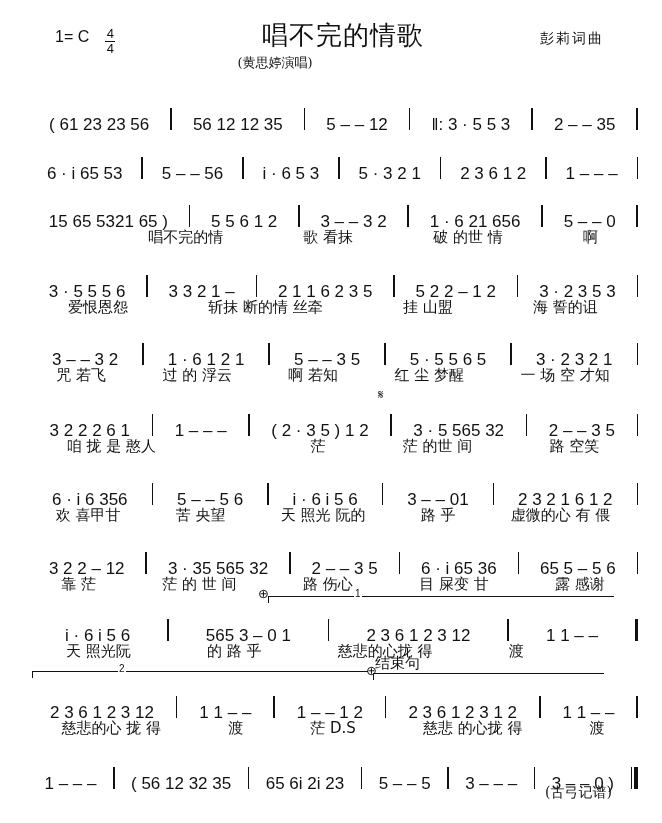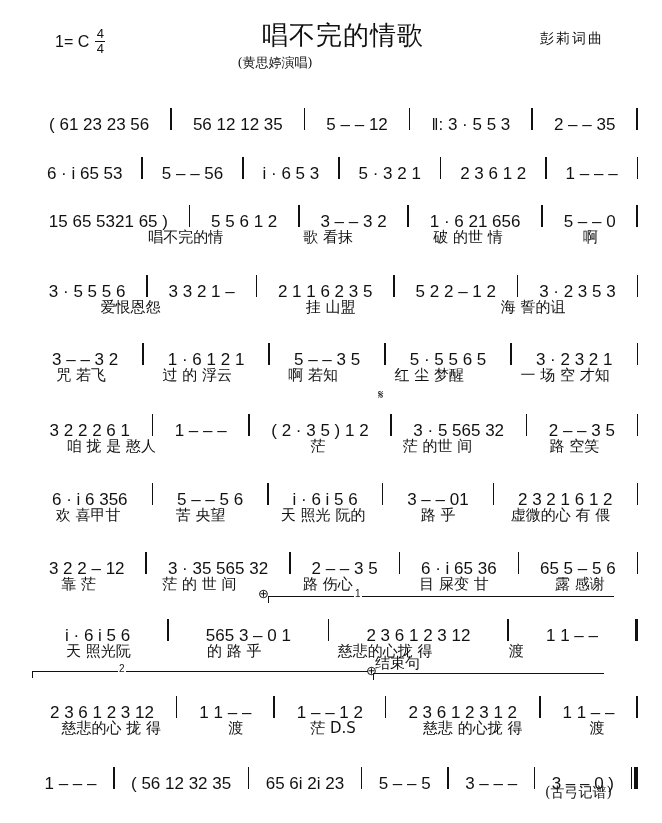--- a/index.html
+++ b/index.html
@@ -1,19 +1,19 @@
 <!DOCTYPE html>
 <html><head>
 <meta charset="utf-8">
 <style>
   html, body { margin:0; padding:0; background:#ffffff; }
   body { width:662px; height:823px; position:relative; overflow:hidden;
          font-family:"Liberation Sans", "DejaVu Sans", sans-serif; color:#111; }
   .abs { position:absolute; }
-  .key { left:55px; top:28px; font-size:16px; display:flex; align-items:center; gap:6px; }
+  .key { left:55px; top:28px; font-size:16px; display:flex; gap:16px; }
   .frac { display:inline-flex; flex-direction:column; align-items:center; font-size:13px; line-height:12px; }
   .frac .bar { width:10px; border-top:1px solid #111; margin:1px 0; }
   .title { left:12px; width:662px; top:18px; text-align:center; font-size:26px; font-family:"DejaVu Sans", sans-serif; letter-spacing:1px; }
   .subtitle { left:0; width:550px; top:54px; text-align:center; font-size:13px; font-family:"DejaVu Serif", serif; }
   .composer { left:540px; top:30px; font-size:14px; font-family:"DejaVu Serif", serif; letter-spacing:2px; }
   .row { left:28px; width:610px; display:flex; align-items:center; white-space:nowrap; }
   .notes { font-size:17px; letter-spacing:0px; }
   .lyrics { font-size:15px; font-family:"DejaVu Sans", sans-serif; left:28px; width:610px; display:flex; }
   .measure { display:flex; justify-content:space-around; flex:1 1 auto; padding:0 4px;margin-top:12px; }
   .bar-line { width:1.5px; height:22px; background:#111; flex:0 0 auto; }
@@ -133,20 +133,21 @@
         <span>5 2 2 – 1 2</span>
       </div>
       <div class="bar-line"></div>
       <div class="measure">
         <span>3 · 2 3 5 3</span>
       </div>
       <div class="bar-line"></div>
     </div>
     <div class="abs lyrics" style="top: 298px;">
       <span class="lyr-seg">爱恨恩怨</span>
+      <span class="lyr-seg">斩抹 断的情 丝牵</span>
       <span class="lyr-seg">挂 山盟</span>
       <span class="lyr-seg">海 誓的诅</span>
     </div>
     <div class="abs row notes" style="top: 338px;">
       <div class="measure">
         <span>3 – – 3 2</span>
       </div>
       <div class="bar-line"></div>
       <div class="measure">
         <span>1 · 6 1 2 1</span>

